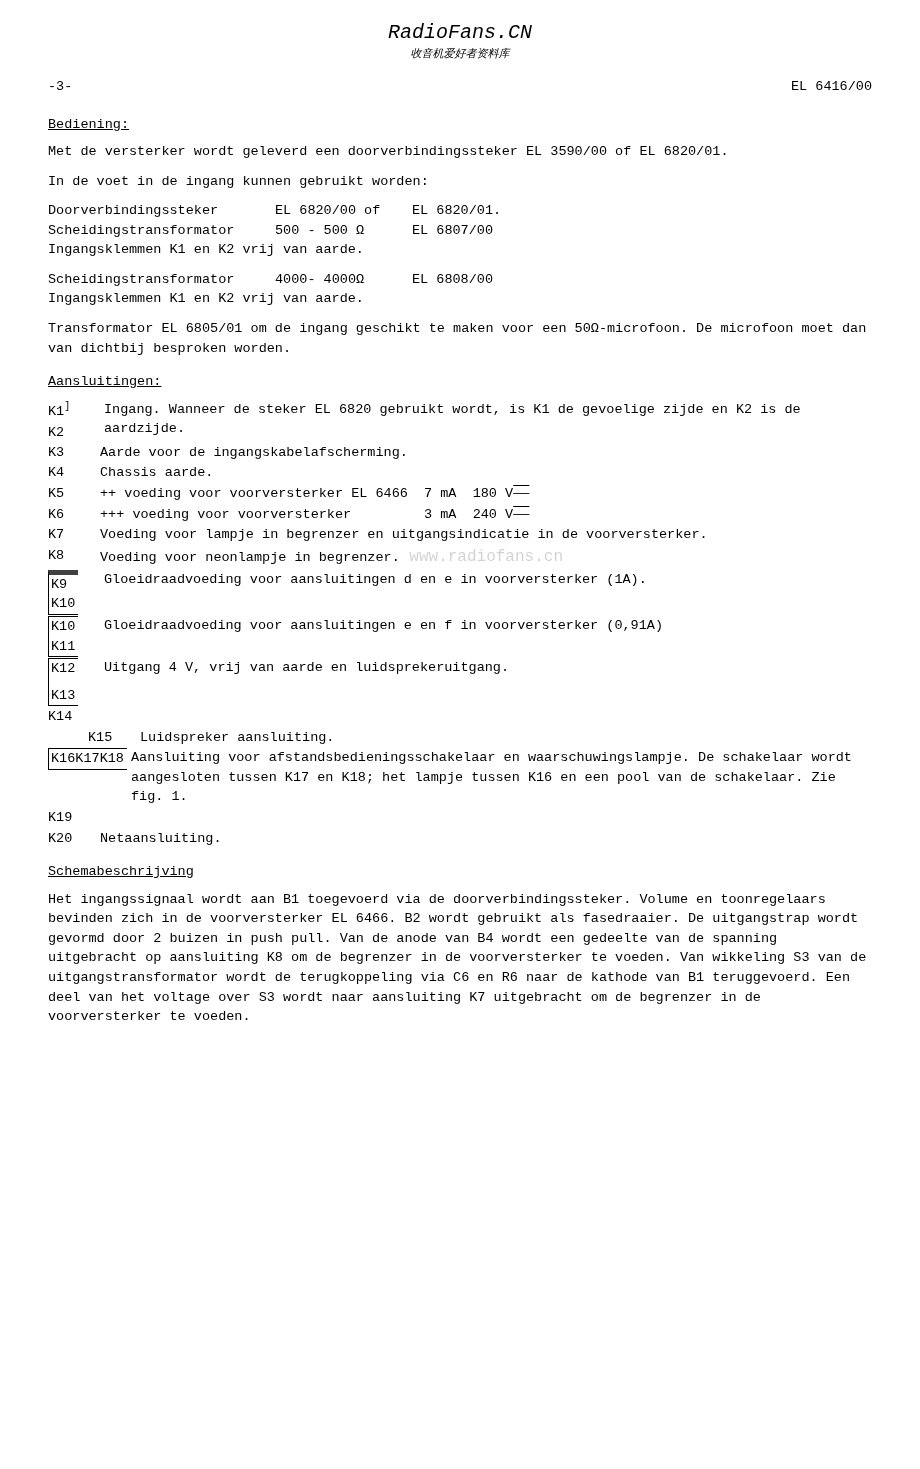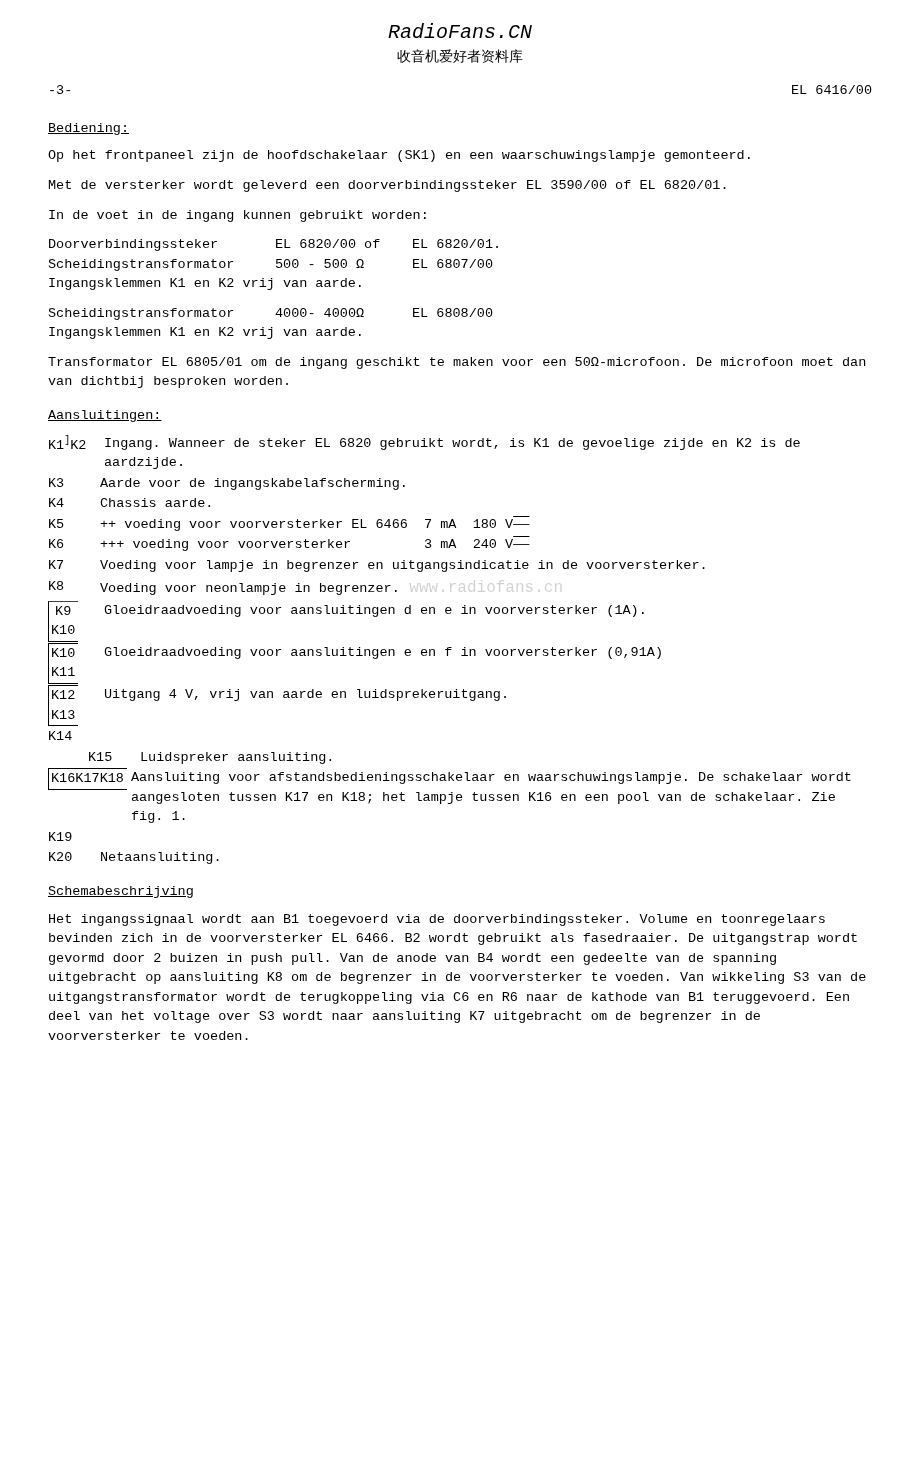--- a/index.html
+++ b/index.html
@@ -19,21 +19,22 @@
     }
     .header {
       text-align: center;
       margin-bottom: 14px;
     }
     .header-site {
       font-style: italic;
       font-size: 20px;
     }
     .header-chinese {
-      font-size: 14px;
+      font-size: 11px;
+      font-style: italic;
     }
     .page-line {
       display: flex;
       justify-content: space-between;
       margin-bottom: 18px;
     }
     .section-title {
       text-decoration: underline;
       font-weight: normal;
       margin-bottom: 8px;
@@ -83,21 +84,20 @@
   <div class="header-chinese">收音机爱好者资料库</div>
 </div>
 
 <div class="page-line">
   <span>-3-</span>
   <span>EL 6416/00</span>
 </div>
 
 <div>
   <div class="section-title">Bediening:</div>
-  <p>Op het frontpaneel zijn de hoofdschakelaar (SK1) en een waarschuwingslampje gemonteerd.</p>
   <p>Met de versterker wordt geleverd een doorverbindingssteker EL 3590/00 of EL 6820/01.</p>
   <p>In de voet in de ingang kunnen gebruikt worden:</p>
 
   <div class="table-section">
     <div class="table-row">
       <span class="table-col1">Doorverbindingssteker</span>
       <span class="table-col2">EL 6820/00 of</span>
       <span class="table-col3">EL 6820/01.</span>
     </div>
     <div class="table-row">
@@ -124,21 +124,21 @@
   <p>Transformator EL 6805/01 om de ingang geschikt te maken voor een 50Ω-microfoon. De microfoon moet dan van dichtbij besproken worden.</p>
 </div>
 
 <div>
   <div class="section-title">Aansluitingen:</div>
 
   <div class="connections-list">
 
     <div class="conn-row">
       <div style="min-width:52px; display:flex; align-items:stretch; margin-right:4px;">
-        <div style="display:flex; flex-direction:row; align-items:flex-start;">
+        <div style="display:flex; flex-direction:column; align-items:flex-start;">
           <span style="line-height:1.45;">K1<span style="font-size:10px; vertical-align:super;">]</span></span>
           <span style="line-height:1.45;">K2<span style="font-size:10px; vertical-align:super;"></span></span>
         </div>
       </div>
       <div class="conn-desc">Ingang. Wanneer de steker EL 6820 gebruikt wordt, is K1 de gevoelige zijde en K2 is de aardzijde.</div>
     </div>
 
     <div class="conn-row">
       <span style="min-width:52px;">K3</span>
       <span class="conn-desc">Aarde voor de ingangskabelafscherming.</span>
@@ -164,41 +164,41 @@
       <span class="conn-desc">Voeding voor lampje in begrenzer en uitgangsindicatie in de voorversterker.</span>
     </div>
 
     <div class="conn-row">
       <span style="min-width:52px;">K8</span>
       <span class="conn-desc">Voeding voor neonlampje in begrenzer.<span class="watermark"> www.radiofans.cn</span></span>
     </div>
 
     <div class="conn-row">
       <div style="min-width:52px; margin-right:4px;">
-        <div style="border-left:1px solid #000; border-top:1px solid #404040; border-bottom:1px solid #000; padding-left:2px; padding-right:3px; display:inline-flex; flex-direction:column; line-height:1.45;text-align:center;">
+        <div style="border-left:1px solid #000; border-top:5px solid #404040; border-bottom:1px solid #000; padding-left:2px; padding-right:3px; display:inline-flex; flex-direction:column; line-height:1.45;">
           <span>K9</span>
           <span>K10</span>
         </div>
       </div>
       <span class="conn-desc">Gloeidraadvoeding voor aansluitingen d en e in voorversterker (1A).</span>
     </div>
 
     <div class="conn-row">
       <div style="min-width:52px; margin-right:4px;">
         <div style="border-left:1px solid #000; border-top:1px solid #000; border-bottom:1px solid #000; padding-left:2px; padding-right:3px; display:inline-flex; flex-direction:column; line-height:1.45;">
           <span>K10</span>
           <span>K11</span>
         </div>
       </div>
       <span class="conn-desc">Gloeidraadvoeding voor aansluitingen e en f in voorversterker (0,91A)</span>
     </div>
 
     <div class="conn-row">
       <div style="min-width:52px; margin-right:4px;">
-        <div style="border-left:1px solid #000; border-top:1px solid #000; border-bottom:1px solid #000; padding-left:2px; padding-right:3px; display:inline-flex; flex-direction:column; line-height:1.45;">
+        <div style="border-left:1px solid #000; border-top:1px solid #000; border-bottom:1px solid #000; padding-left:2px; padding-right:3px; display:inline-flex; flex-direction:column; line-height:1.45;gap:7px;">
           <span>K12</span>
           <span>K13</span>
         </div>
       </div>
       <span class="conn-desc">Uitgang 4 V, vrij van aarde en luidsprekeruitgang.</span>
     </div>
 
     <div class="conn-row">
       <span style="min-width:52px;">K14</span>
       <span class="conn-desc"></span>

